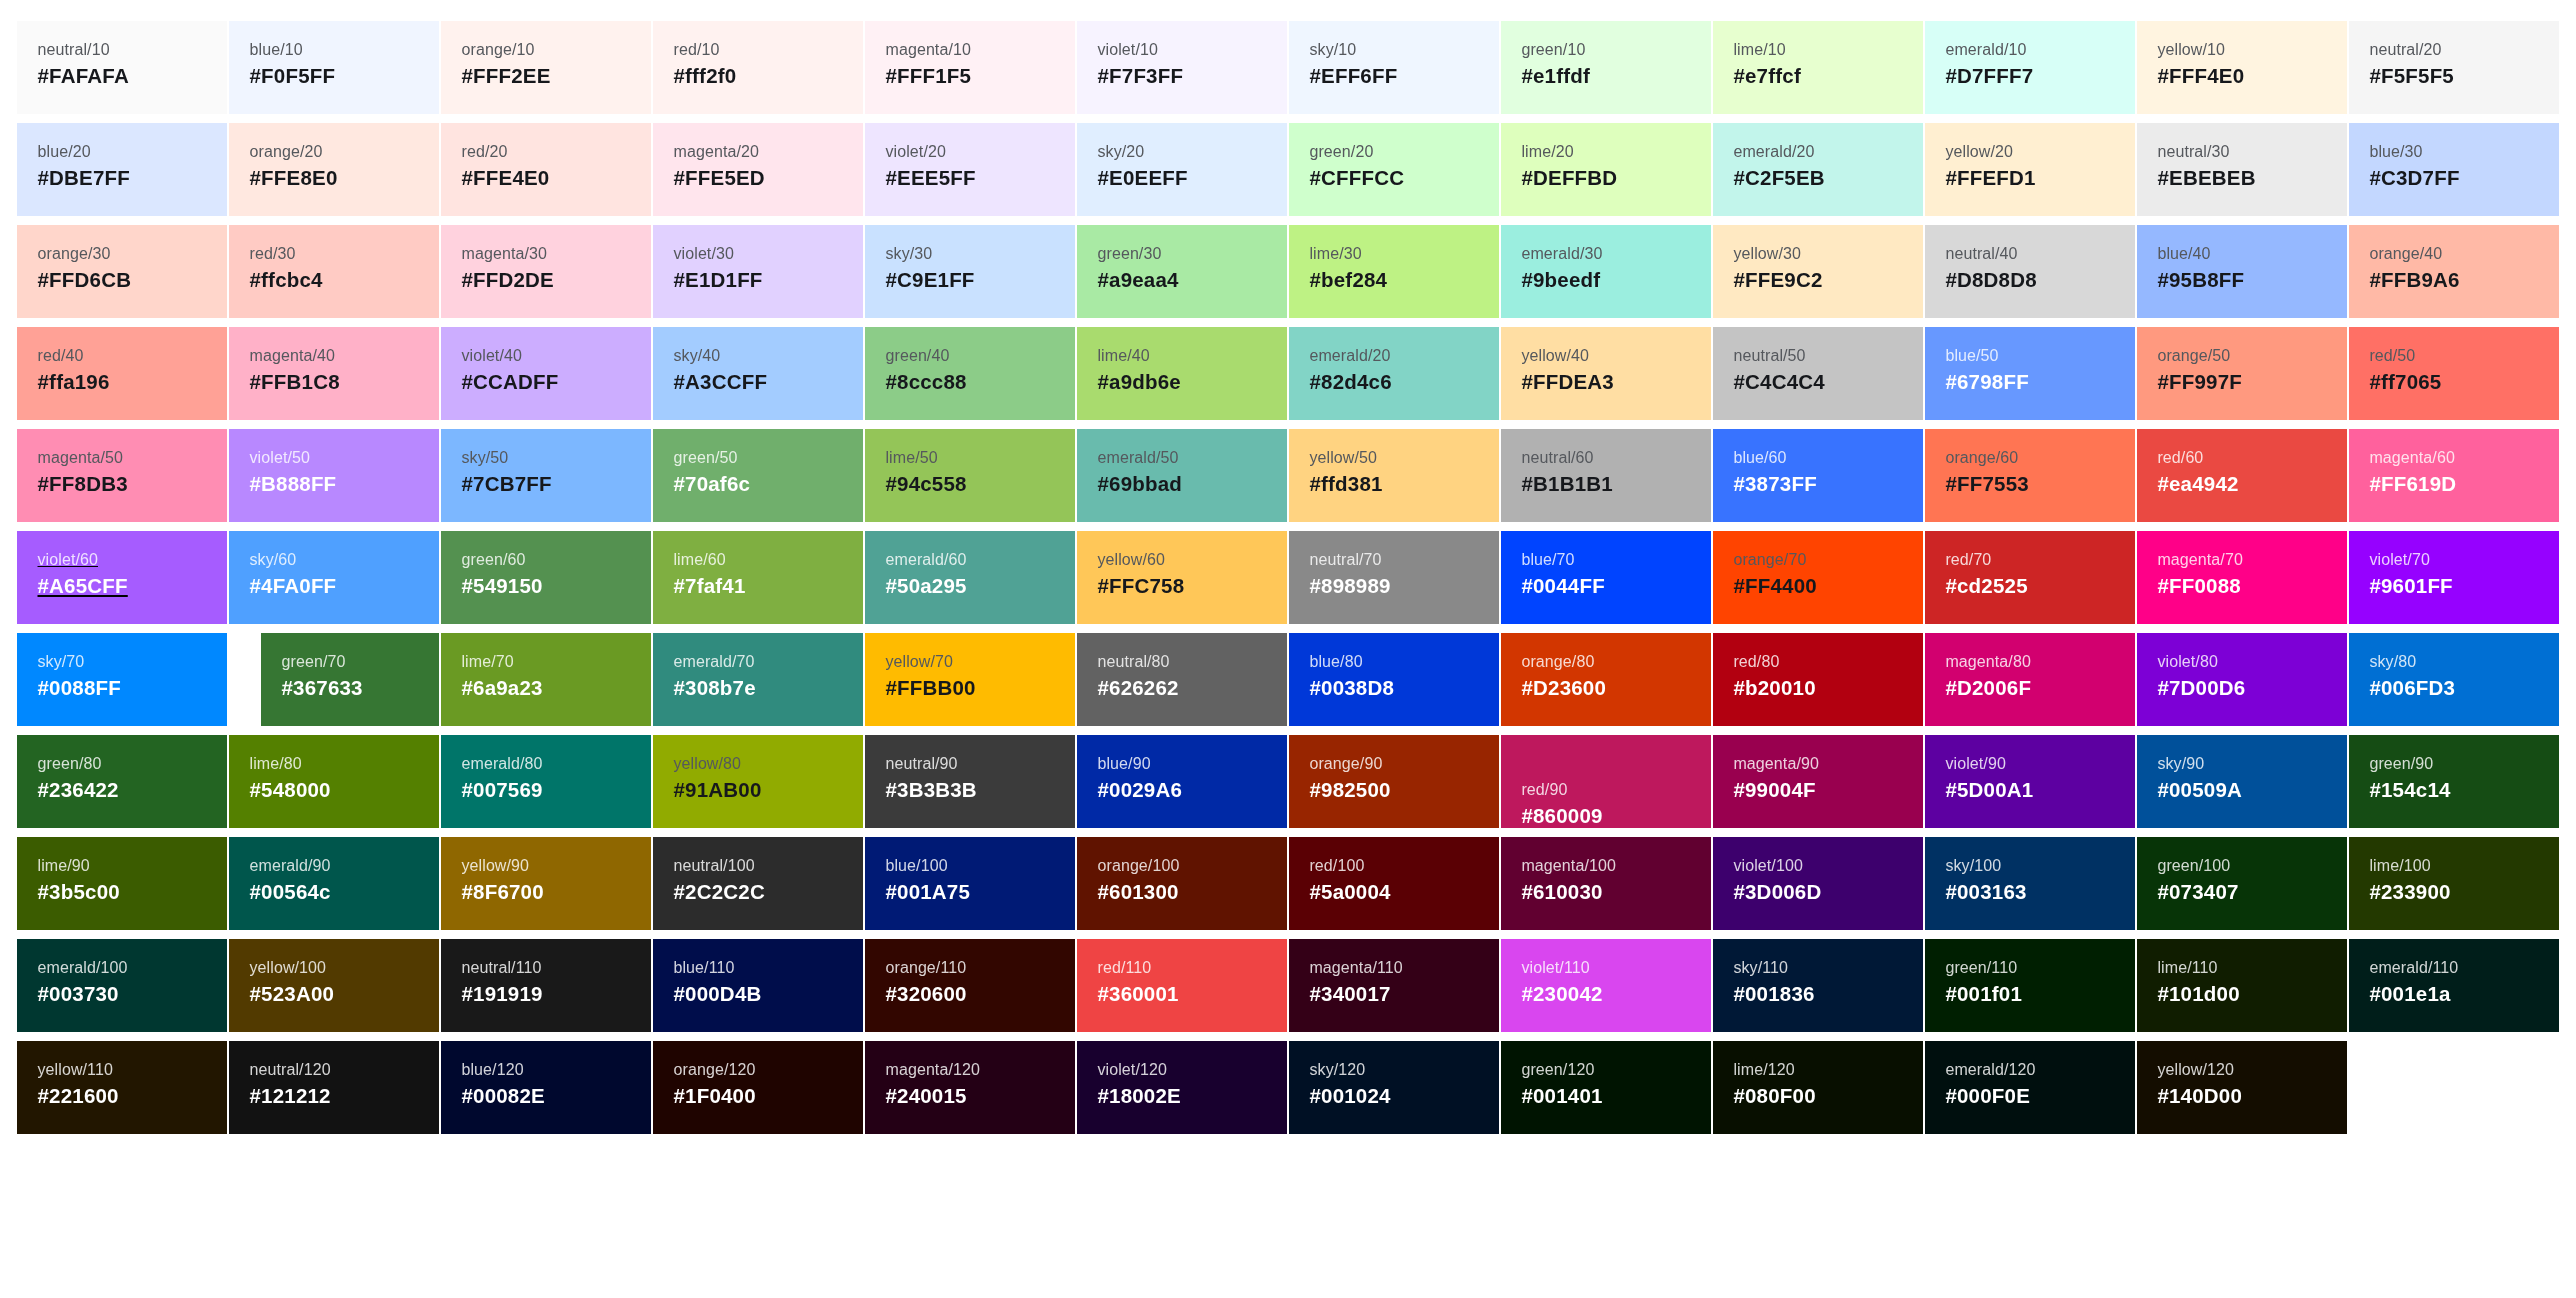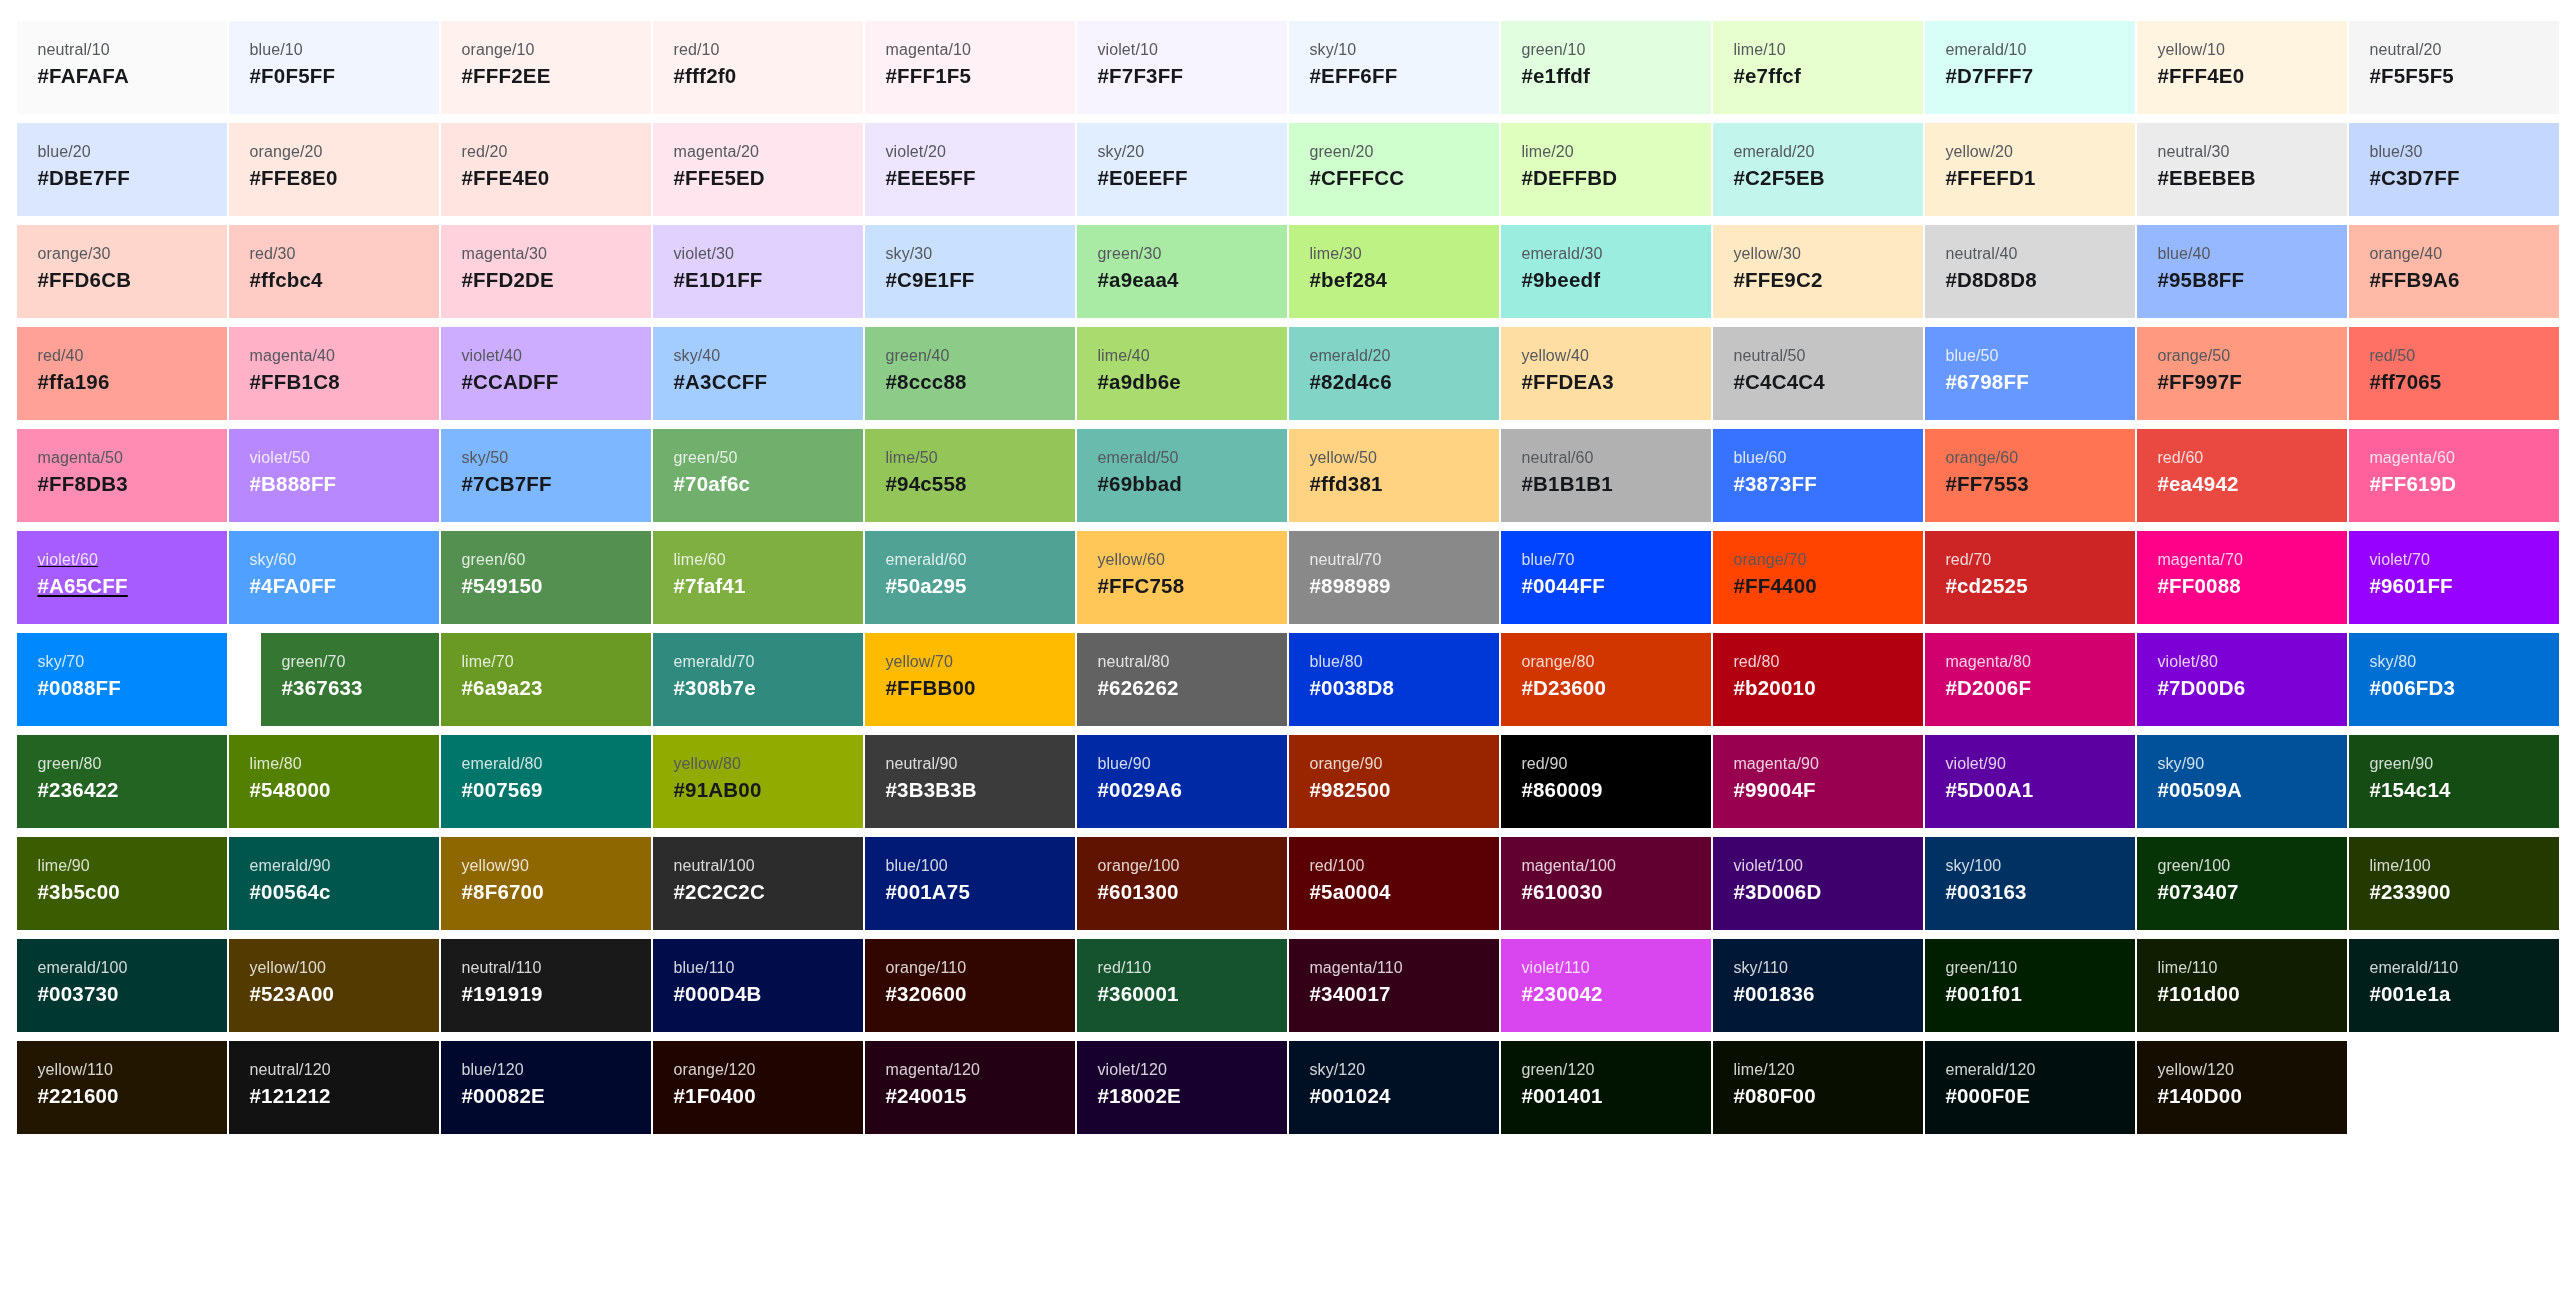--- a/index.html
+++ b/index.html
@@ -411,21 +411,21 @@
       <div class="swatch-hex">#3B3B3B</div>
     </div>
     <div class="swatch light-text" style="background: rgb(0, 41, 166);">
       <div class="swatch-name">blue/90</div>
       <div class="swatch-hex">#0029A6</div>
     </div>
     <div class="swatch light-text" style="background: rgb(152, 37, 0);">
       <div class="swatch-name">orange/90</div>
       <div class="swatch-hex">#982500</div>
     </div>
-    <div class="swatch light-text" style="background: #000000;">
+    <div class="swatch light-text" style="background: #be185d; justify-content: flex-end;">
       <div class="swatch-name">red/90</div>
       <div class="swatch-hex">#860009</div>
     </div>
     <div class="swatch light-text" style="background: rgb(153, 0, 79);">
       <div class="swatch-name">magenta/90</div>
       <div class="swatch-hex">#99004F</div>
     </div>
     <div class="swatch light-text" style="background: rgb(93, 0, 161);">
       <div class="swatch-name">violet/90</div>
       <div class="swatch-hex">#5D00A1</div>
@@ -499,21 +499,21 @@
       <div class="swatch-hex">#191919</div>
     </div>
     <div class="swatch light-text" style="background: rgb(0, 13, 75);">
       <div class="swatch-name">blue/110</div>
       <div class="swatch-hex">#000D4B</div>
     </div>
     <div class="swatch light-text" style="background: rgb(50, 6, 0);">
       <div class="swatch-name">orange/110</div>
       <div class="swatch-hex">#320600</div>
     </div>
-    <div class="swatch light-text" style="background: #14532d;">
+    <div class="swatch light-text" style="background: #ef4444;">
       <div class="swatch-name">red/110</div>
       <div class="swatch-hex">#360001</div>
     </div>
     <div class="swatch light-text" style="background: rgb(52, 0, 23);">
       <div class="swatch-name">magenta/110</div>
       <div class="swatch-hex">#340017</div>
     </div>
     <div class="swatch light-text" style="background: #d946ef;">
       <div class="swatch-name">violet/110</div>
       <div class="swatch-hex">#230042</div>

